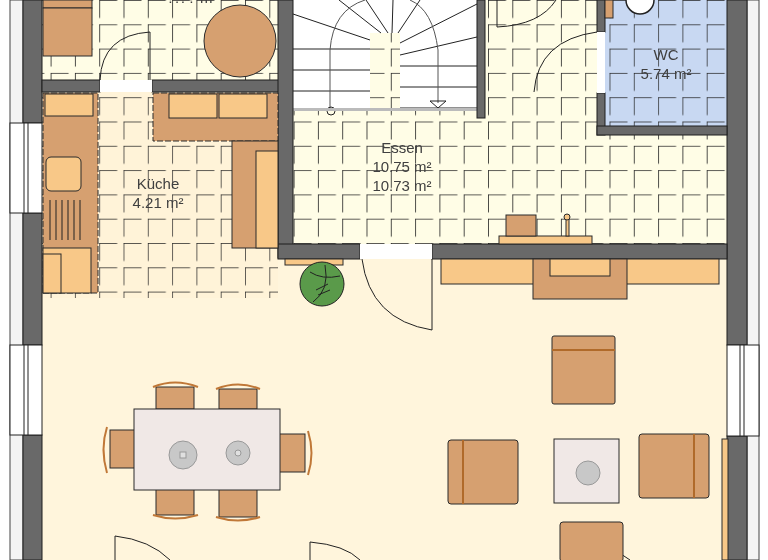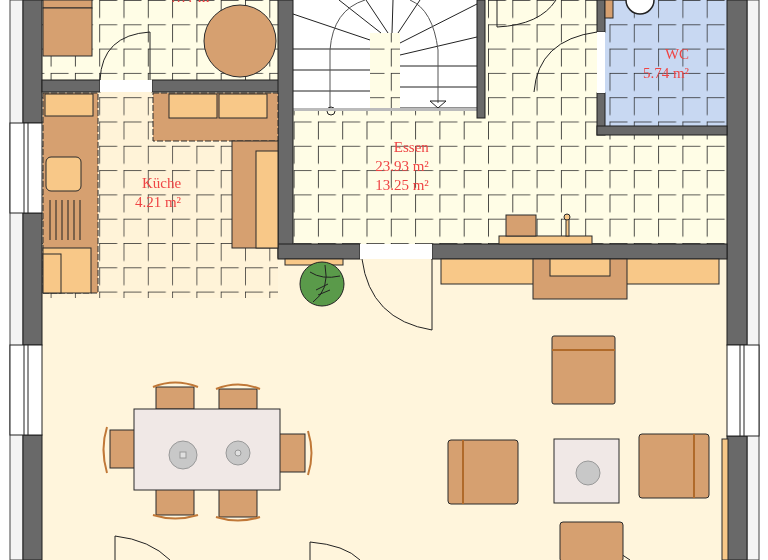--- a/index.html
+++ b/index.html
@@ -1,18 +1,18 @@
 <!DOCTYPE html>
 <html><head>
 <meta charset="utf-8">
 <style>
   html, body { margin: 0; padding: 0; }
   body { width: 768px; height: 560px; overflow: hidden; background: #ffffff; font-family: "Liberation Sans", sans-serif; }
   #plan { position: absolute; left: 0; top: 0; width: 768px; height: 560px; }
-  .room-label { position: absolute; text-align: right; font-family: Liberation Serif, serif; font-size: 15px; line-height: 19px; color: #ef4444; white-space: nowrap; transform: translateX(-50%); }
+  .room-label { position: absolute; text-align: center; font-family: Liberation Sans, sans-serif; font-size: 15px; line-height: 19px; color: #404040; white-space: nowrap; transform: translateX(-50%); }
   .room-label span { display: block; }
 </style>
 </head>
 <body>
 
 <svg id="plan" viewBox="0 0 768 560" xmlns="http://www.w3.org/2000/svg">
   <defs>
     <pattern id="tile" x="2" y="0" width="24.3" height="24.3" patternUnits="userSpaceOnUse">
       <rect width="24.3" height="24.3" fill="#fffde6"></rect>
       <path d="M0 0 H24.3 M0 0 V24.3" stroke="#222" stroke-width="1.6" stroke-dasharray="18 6.3"></path>
@@ -204,22 +204,22 @@
   <span>?.?? m²</span>
 </div>
 
 <div class="room-label" style="left:158px; top:174px;">
   <span>Küche</span>
   <span>4.21 m²</span>
 </div>
 
 <div class="room-label" style="left:402px; top:138px;">
   <span>Essen</span>
-  <span>23.93 m²</span>
-  <span>13.25 m²</span>
+  <span>10.75 m²</span>
+  <span>10.73 m²</span>
 </div>
 
 <div class="room-label" style="left:666px; top:45px;">
   <span>WC</span>
   <span>5.74 m²</span>
 </div>
 
 <div class="room-label" style="left:368px; top:372px;">
 </div>
 

